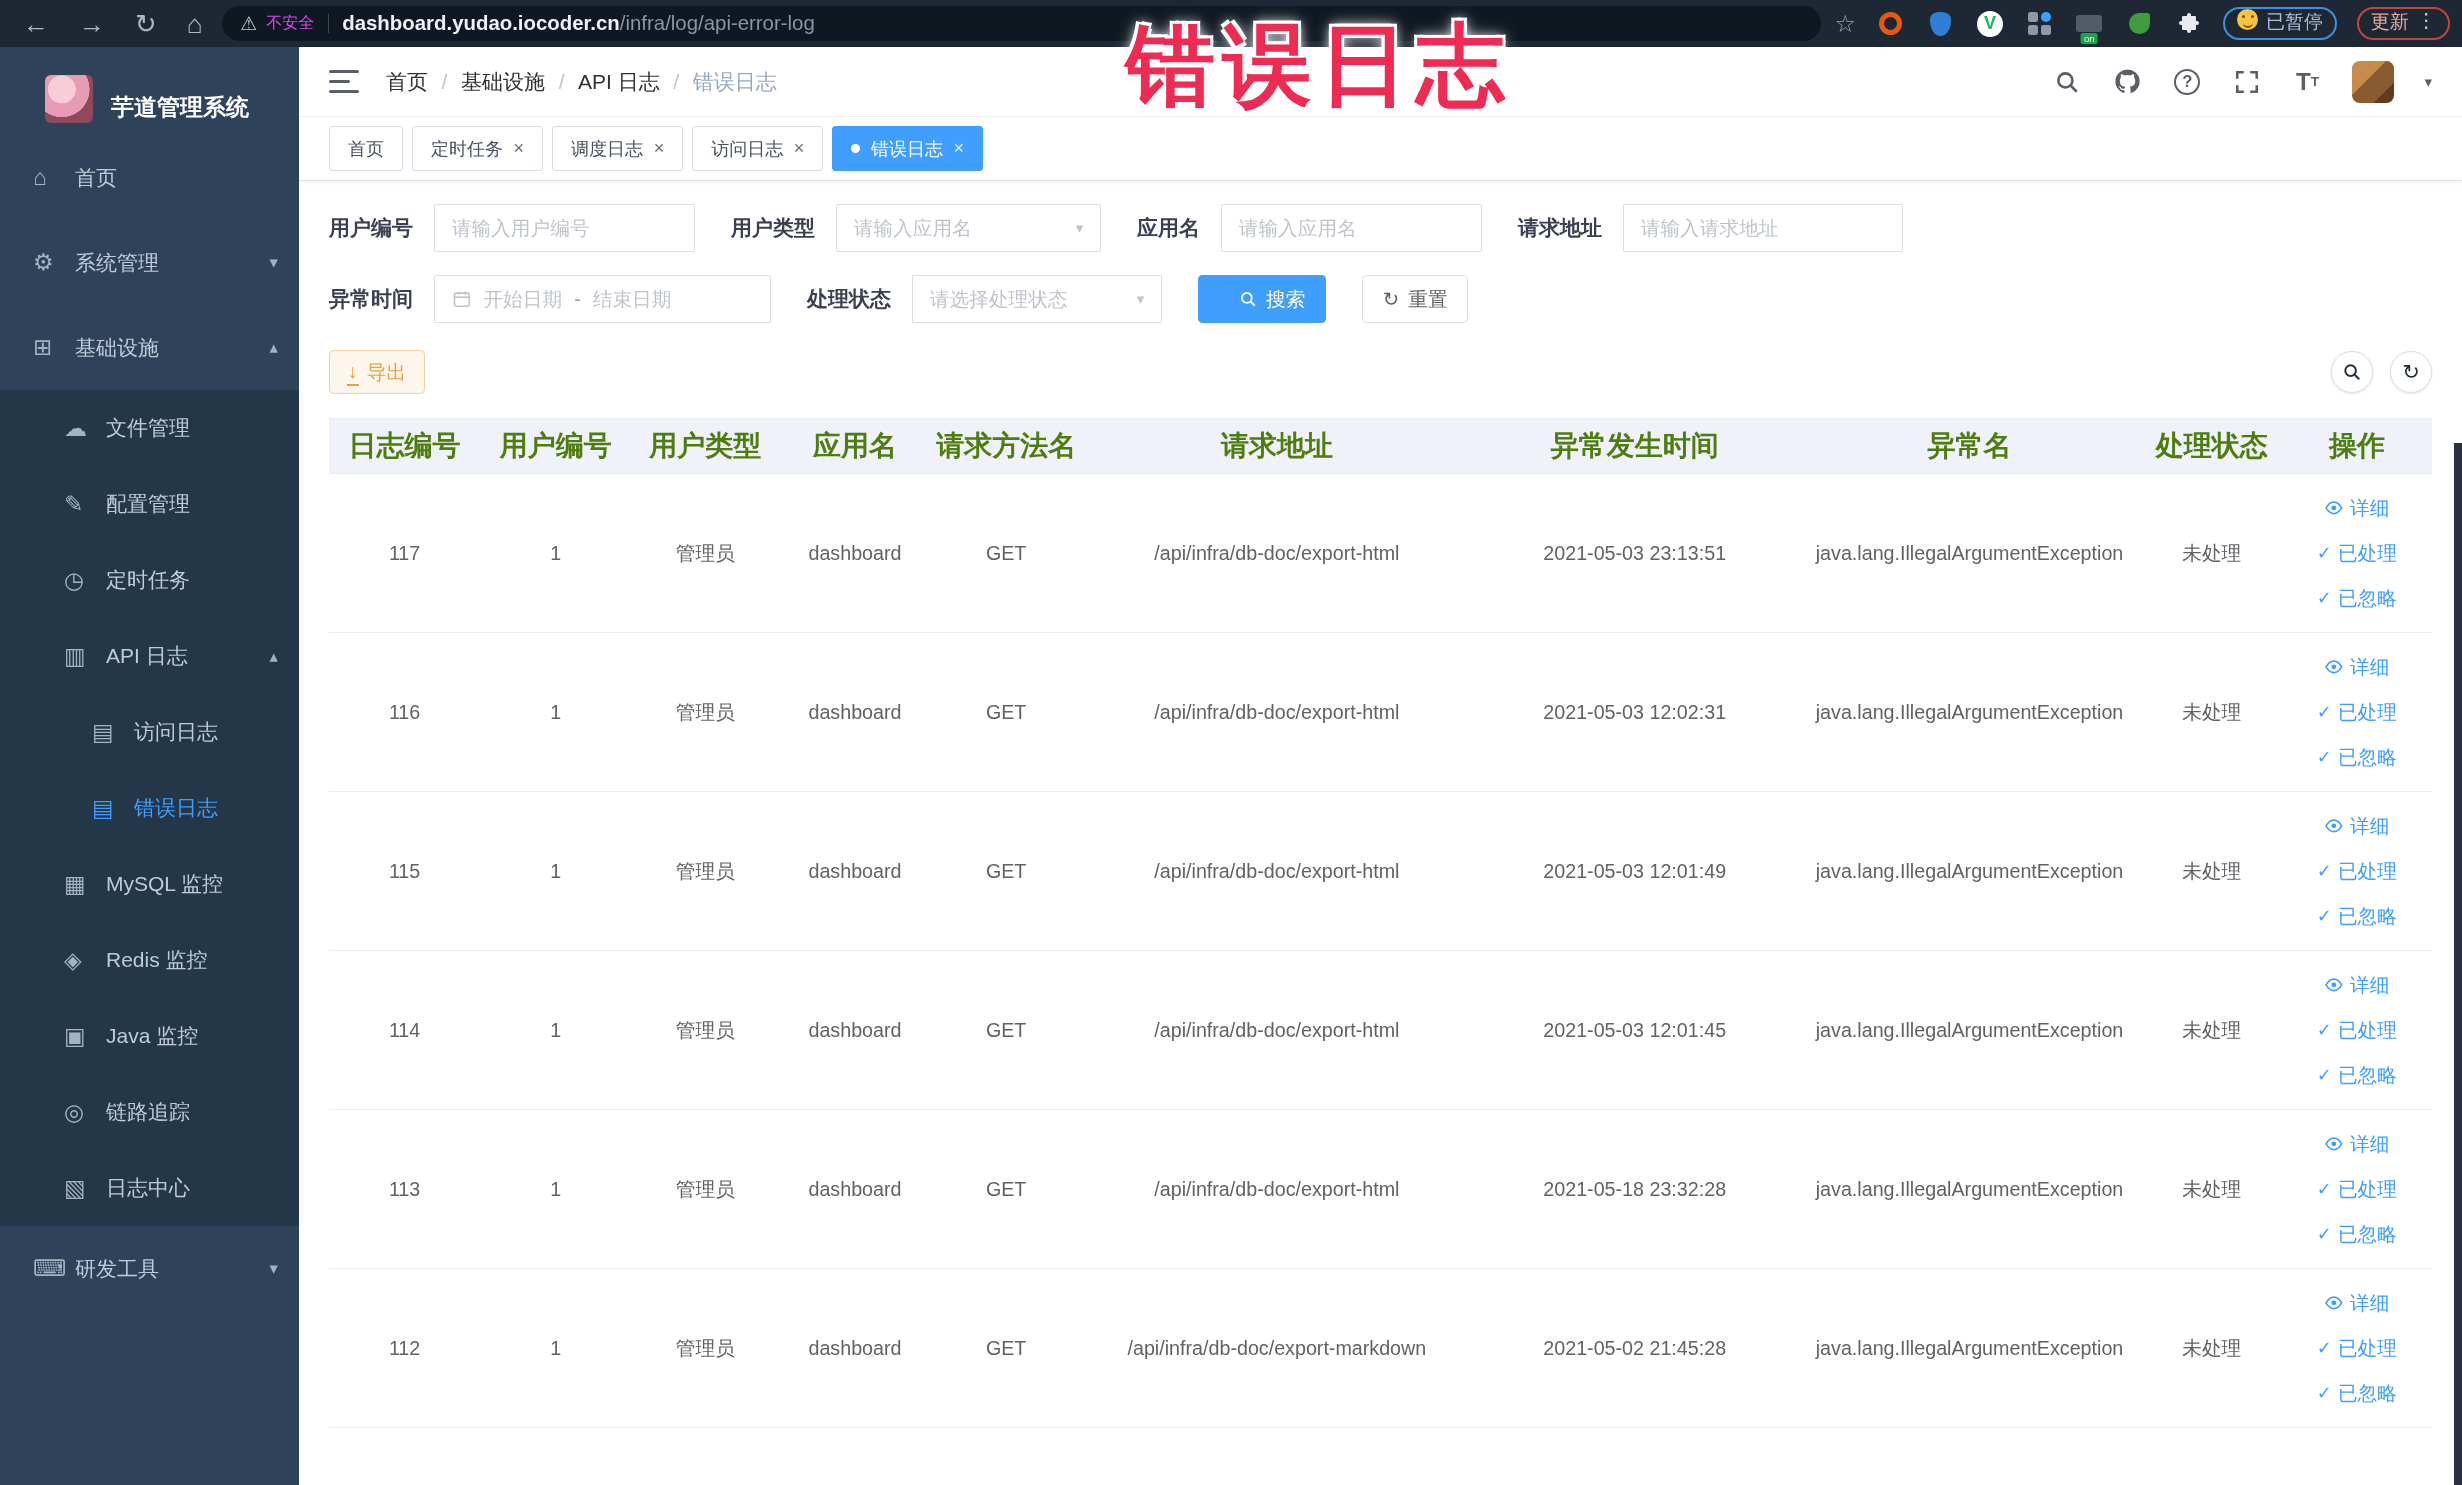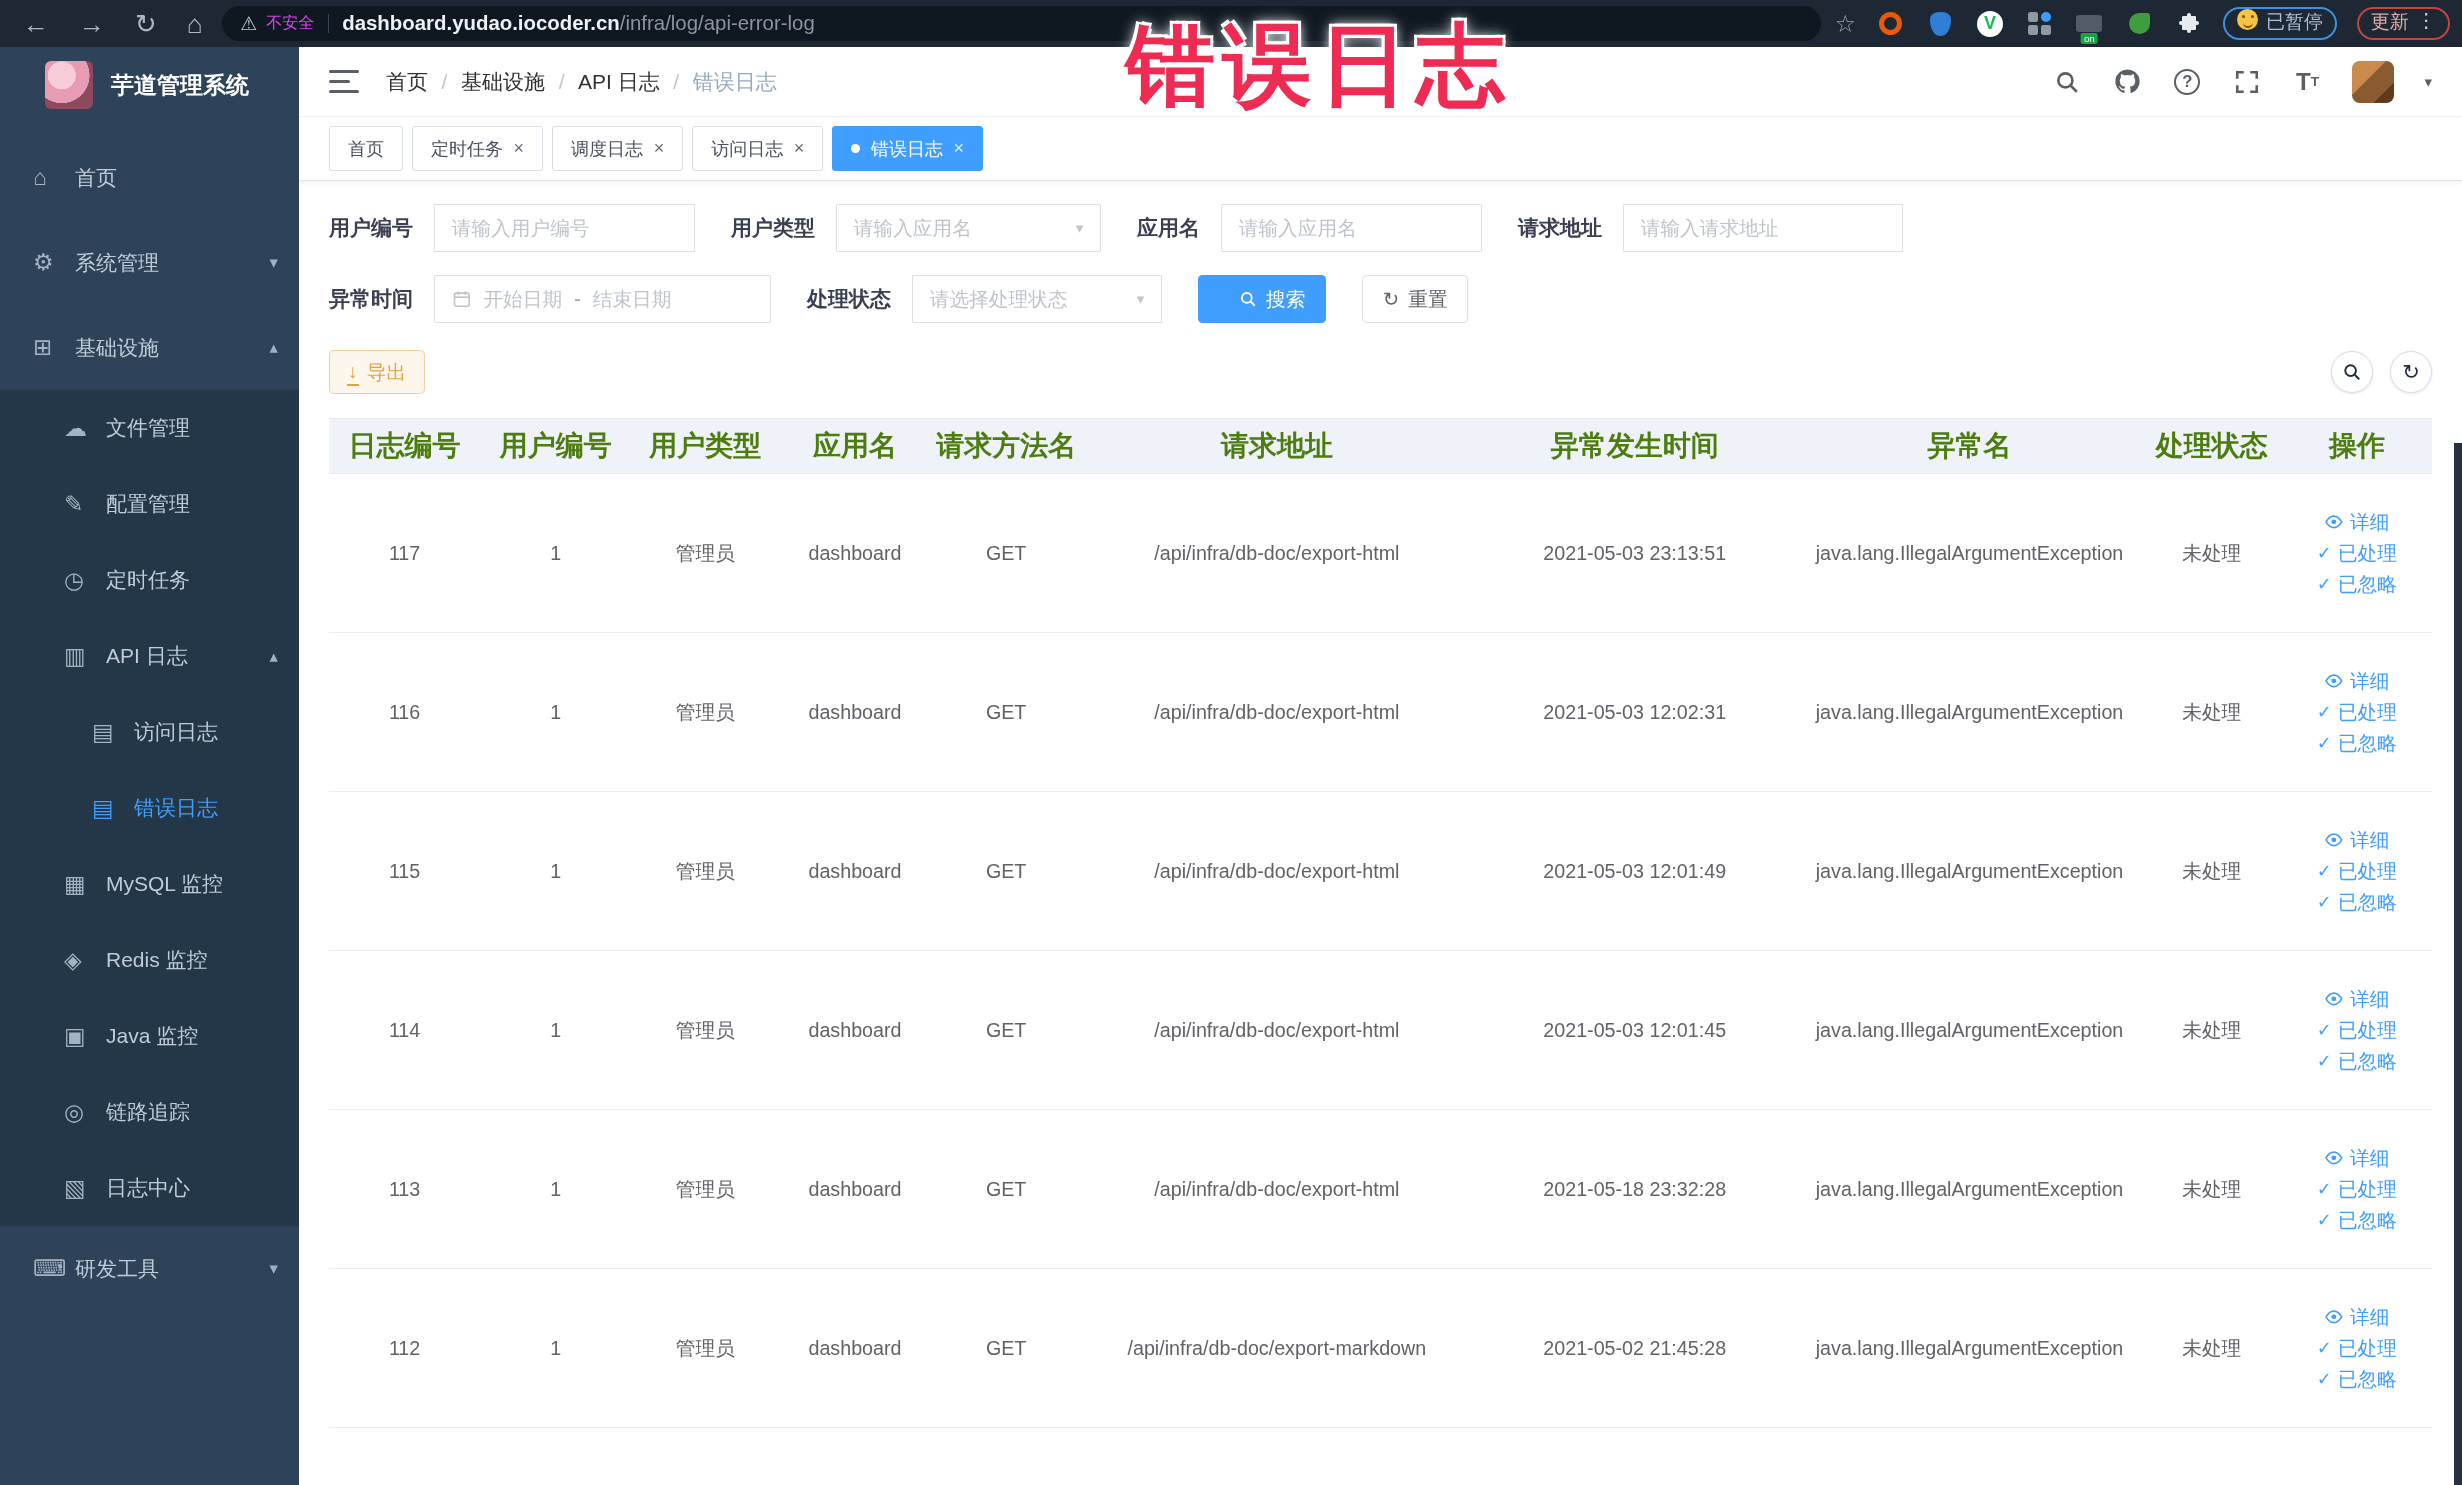--- a/index.html
+++ b/index.html
@@ -37,21 +37,21 @@
   .paused-txt { color:#aebfdd; font-size:19px; }
   .pill-update { border:2.3px solid #c4453a; }
   .update-txt { color:#e0a9a2; font-size:19px; }
   .kebab { color:#cfd6df; font-size:19.7px; }
 
   
   .app { position:absolute; top:47px; left:0; right:0; bottom:0; display:flex; }
 
   
   .sidebar { width:299px; flex:0 0 auto; background:#2e4359; overflow:hidden; }
-  .logo { height:76px; display:flex; align-items:center; padding-left:45px; gap:18px; }
+  .logo { height:76px; display:flex; align-items:flex-end; padding-left:45px; gap:18px; }
   .logo-img { width:48px; height:48px; border-radius:6px; background:radial-gradient(circle at 35% 30%, #f8cdd8 0 30%, #e89bb4 31% 60%, #8c4a5c 61%); flex:0 0 auto; }
   .logo-title { color:#ffffff; font-size:23px; font-weight:bold; }
   .menu { margin-top:12px; }
   .mi { display:flex; align-items:center; position:relative; color:#bfcbd9; font-size:21px; cursor:pointer; }
   .mi.lv1 { height:85px; padding-left:33px; }
   .mi.lv2 { height:76px; padding-left:64px; }
   .mi.lv3 { height:76px; padding-left:92px; }
   .mi.in-group { background:#243748; }
   .mi-icon { width:33px; flex:0 0 auto; font-size:23px; color:#a3b3c3; }
   .mi-label { margin-left:9px; white-space:nowrap; }
@@ -100,21 +100,21 @@
   .btn-export { height:44px; background:#fdf6ec; border:0.8px solid #f3d19e; color:#e6a23c; font-size:19.7px; border-radius:4.5px; display:inline-flex; align-items:center; gap:9px; padding:0 18px; cursor:pointer; }
   .dl-ic { position:relative; display:inline-block; line-height:1; }
   .dl-ic::after { content:""; position:absolute; left:-1.5px; right:-1.5px; bottom:-4.5px; height:2.3px; background:#e6a23c; }
   .mini-circles { margin-left:auto; display:flex; gap:16.7px; }
   .circle-btn { width:42px; height:42px; border-radius:50%; border:0.8px solid #d9dde5; background:#fff; box-shadow:0 0.8px 3px rgba(0,0,0,.1); display:flex; align-items:center; justify-content:center; color:#1f2d3d; font-size:21px; cursor:pointer; }
 
   
   table.grid { margin-top:24px; width:2103px; table-layout:fixed; border-collapse:collapse; }
   .grid th { height:55px; background:#eff3f9; border-top:0.8px solid #e8ecf2; border-bottom:0.8px solid #e6ebf2; color:#4d7c0f; font-size:28px; font-weight:bold; text-align:center; }
   .grid td { height:159px; text-align:center; font-size:19.7px; color:#606266; border-bottom:0.8px solid #e9edf4; word-break:break-all; }
-  .op-links { display:flex; flex-direction:column; align-items:center; gap:4px; }
+  .op-links { display:flex; flex-direction:column; align-items:center; gap:18px; }
   .op { color:#409eff; font-size:19.7px; display:flex; align-items:center; gap:6px; cursor:pointer; text-decoration:none; }
   .chk { font-size:18px; }
 
   
   .anno { position:absolute; left:1126px; top:6px; z-index:50; font-size:89px; font-weight:900; letter-spacing:7.6px; color:#ee2b52;
           text-shadow:-3px -3px 0 #fff, 3px -3px 0 #fff, -3px 3px 0 #fff, 3px 3px 0 #fff, 0 0 10.6px rgba(255,255,255,.95), 0 0 16.7px rgba(255,255,255,.8); }
 
   
   .scroll-thumb { position:absolute; right:0; top:443px; bottom:0; width:7.6px; background:#28323e; z-index:6; }
 </style>

